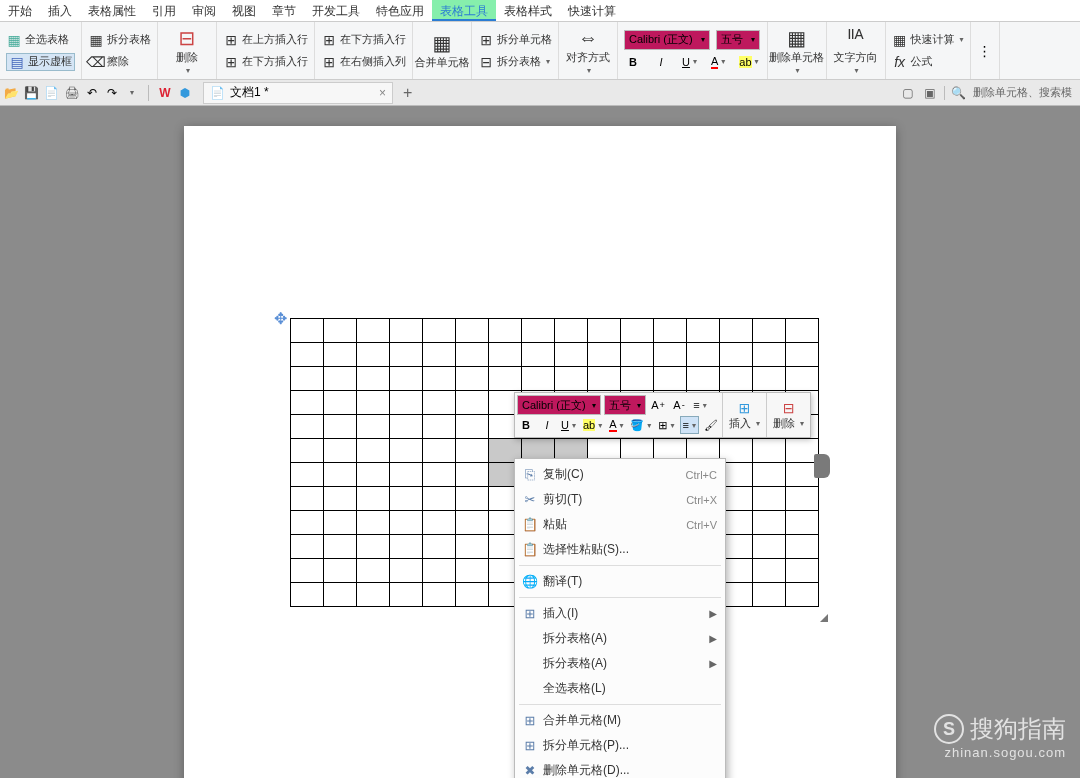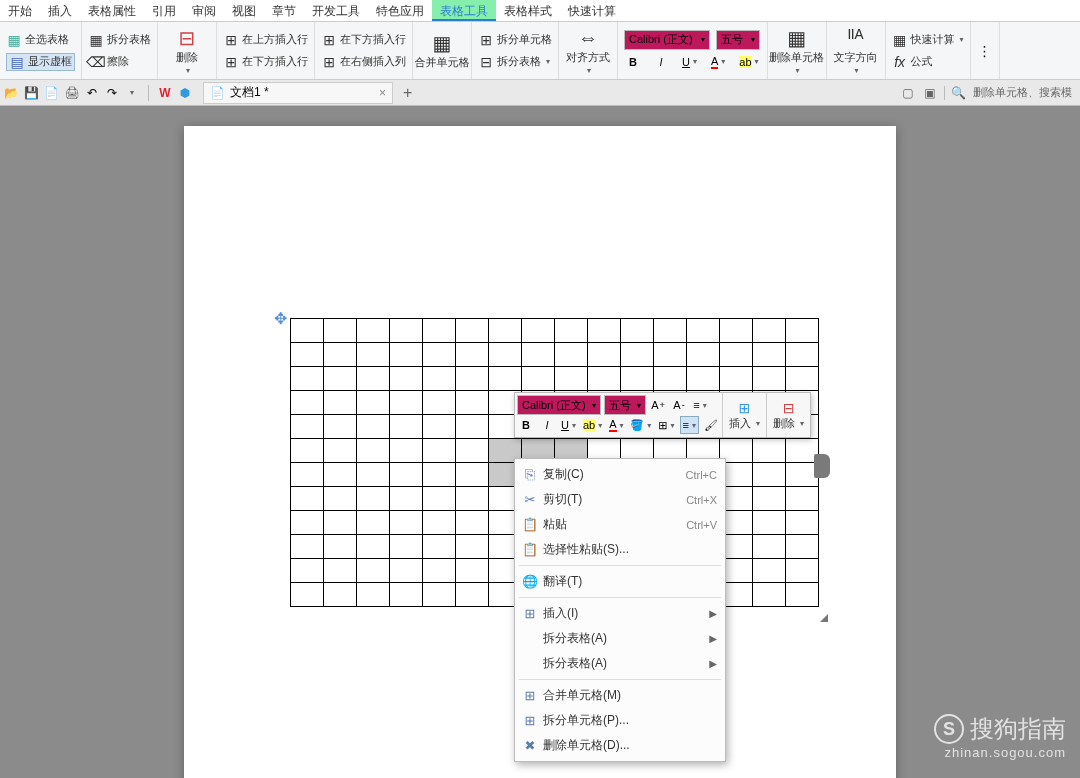--- a/index.html
+++ b/index.html
@@ -569,20 +569,24 @@
       <div class="ctx-item">
         <span class="ctx-ico"></span>
         <span class="ctx-label">拆分表格(A)</span>
         <span class="ctx-arrow">▶</span>
       </div>
       <div class="ctx-item">
         <span class="ctx-ico"></span>
         <span class="ctx-label">拆分表格(A)</span>
         <span class="ctx-arrow">▶</span>
       </div>
+      <div class="ctx-item">
+        <span class="ctx-ico"></span>
+        <span class="ctx-label">全选表格(L)</span>
+      </div>
       <div class="ctx-sep"></div>
       <div class="ctx-item">
         <span class="ctx-ico">⊞</span>
         <span class="ctx-label">合并单元格(M)</span>
       </div>
       <div class="ctx-item">
         <span class="ctx-ico">⊞</span>
         <span class="ctx-label">拆分单元格(P)...</span>
       </div>
       <div class="ctx-item">

